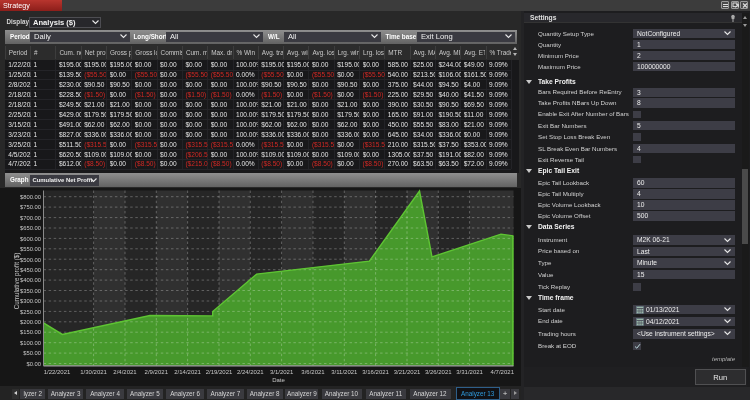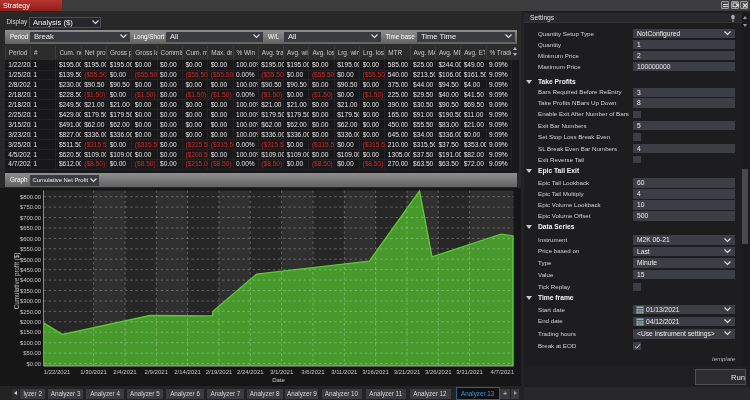--- a/index.html
+++ b/index.html
@@ -1,17 +1,17 @@
 <!DOCTYPE html>
 <html><head><meta charset="utf-8"><style>
 *{margin:0;padding:0;box-sizing:border-box;font-family:"Liberation Sans",sans-serif;}
 html,body{width:750px;height:400px;overflow:hidden;background:#2a2a2a;}
 #w{position:relative;width:750px;height:400px;background:#2a2a2a;overflow:hidden;}
 .ab{position:absolute;}
-.lbl{position:absolute;color:#d6d6d6;font-size:6.3px;line-height:10px;white-space:nowrap;}
+.lbl{position:absolute;color:#d6d6d6;font-size:6.3px;line-height:10px;white-space:nowrap;font-weight:bold;}
 .cell{position:absolute;overflow:hidden;white-space:nowrap;font-size:6.6px;color:#e4e4e4;line-height:10px;}
 .hcell{position:absolute;overflow:hidden;white-space:nowrap;font-size:6.4px;color:#c9c9c9;line-height:13px;border-left:1px solid #3d3d3d;padding-left:3px;}
 .red{color:#d02823;}
 .combo{position:absolute;background:#3a3a41;color:#f0f0f0;font-size:7.6px;line-height:9px;white-space:nowrap;overflow:hidden;}
 .sfield{position:absolute;left:633px;width:102px;height:9.5px;background:#3d3d46;color:#eee;font-size:6.7px;line-height:9.5px;padding-left:4px;white-space:nowrap;overflow:hidden;}
 .slbl{position:absolute;left:538px;color:#d2d2d2;font-size:6.2px;line-height:10px;white-space:nowrap;}
 .ssec{position:absolute;left:538px;color:#f2f2f2;font-size:6.7px;font-weight:bold;line-height:10px;white-space:nowrap;}
 .tri{position:absolute;left:526px;width:0;height:0;border-left:3.5px solid transparent;border-right:3.5px solid transparent;border-top:4px solid #c8c8c8;}
 .cb{position:absolute;left:633px;width:7.5px;height:7.5px;background:#3d3d46;}
 .tab{position:absolute;top:388.5px;height:10px;background:#3a3a3f;color:#d6d6d6;font-size:6.3px;line-height:10px;text-align:center;overflow:hidden;white-space:nowrap;}
@@ -33,36 +33,36 @@
     </svg>
 <div class="ab" style="left:0;top:10.5px;width:521px;height:389.5px;background:#282828;"></div>
 <div class="lbl" style="left:6.5px;top:17px;">Display</div>
 <div class="ab" style="left:29px;top:16.5px;width:72px;height:11px;background:#27272b;border:1px solid #4d4d52;"></div>
 <div class="lbl" style="left:33px;top:16.5px;color:#f0f0f0;font-size:7.6px;line-height:11px;">Analysis ($)</div>
 <svg class="ab" style="left:92px;top:19.5px;" width="7" height="5">
       <path d="M0.5 0.5 L3.5 3.5 L6.5 0.5" stroke="#e8e8e8" stroke-width="1.1" fill="none"></path>
     </svg>
 <div class="ab" style="left:5px;top:29.5px;width:511.5px;height:14px;background:linear-gradient(#8f8f8f,#626262);"></div>
 <div class="lbl" style="left:10px;top:31.5px;color:#fff;">Period</div>
-<div class="combo" style="left:30px;top:31.5px;width:100px;height:10px;line-height:10px;padding-left:4px;">Break</div>
+<div class="combo" style="left:30px;top:31.5px;width:100px;height:10px;line-height:10px;padding-left:4px;">Daily</div>
 <svg class="ab" style="left:120px;top:34px;" width="7" height="5">
       <path d="M0.5 0.5 L3.5 3.5 L6.5 0.5" stroke="#e8e8e8" stroke-width="1.1" fill="none"></path>
     </svg>
 <div class="lbl" style="left:133.5px;top:31.5px;color:#fff;">Long/Short</div>
 <div class="combo" style="left:166px;top:31.5px;width:96.5px;height:10px;line-height:10px;padding-left:4px;">All</div>
 <svg class="ab" style="left:252.5px;top:34px;" width="7" height="5">
       <path d="M0.5 0.5 L3.5 3.5 L6.5 0.5" stroke="#e8e8e8" stroke-width="1.1" fill="none"></path>
     </svg>
 <div class="lbl" style="left:268px;top:31.5px;color:#fff;">W/L</div>
 <div class="combo" style="left:284px;top:31.5px;width:97px;height:10px;line-height:10px;padding-left:4px;">All</div>
 <svg class="ab" style="left:371px;top:34px;" width="7" height="5">
       <path d="M0.5 0.5 L3.5 3.5 L6.5 0.5" stroke="#e8e8e8" stroke-width="1.1" fill="none"></path>
     </svg>
 <div class="lbl" style="left:385.5px;top:31.5px;color:#fff;">Time base</div>
-<div class="combo" style="left:417px;top:31.5px;width:98px;height:10px;line-height:10px;padding-left:4px;">Time Time</div>
+<div class="combo" style="left:417px;top:31.5px;width:98px;height:10px;line-height:10px;padding-left:4px;">Exit Long</div>
 <svg class="ab" style="left:505px;top:34px;" width="7" height="5">
       <path d="M0.5 0.5 L3.5 3.5 L6.5 0.5" stroke="#e8e8e8" stroke-width="1.1" fill="none"></path>
     </svg>
 <div class="ab" style="left:4.8px;top:44px;width:514.2px;height:16px;background:#2c2c2c;"></div>
 <div class="ab" style="left:4.8px;top:60px;width:514.2px;height:112.5px;background:#18181a;"></div>
 <div class="hcell" style="left:4.8px;top:45.5px;width:25.3px;height:13px;">Period</div>
 <div class="hcell" style="left:30.1px;top:45.5px;width:25.299999999999997px;height:13px;">#</div>
 <div class="hcell" style="left:55.4px;top:45.5px;width:25.300000000000004px;height:13px;">Cum. net profit</div>
 <div class="hcell" style="left:80.7px;top:45.5px;width:25.299999999999997px;height:13px;">Net profit</div>
 <div class="hcell" style="left:106px;top:45.5px;width:25.30000000000001px;height:13px;">Gross profit</div>
@@ -550,14 +550,14 @@
     </svg>
 <div class="slbl" style="top:341.0px;">Break at EOD</div>
 <div class="cb" style="top:342.2px;"></div>
 <svg class="ab" style="left:633.5px;top:342.5px;" width="7" height="7">
       <path d="M1 3.5 L2.8 5.2 L6 1.2" stroke="#bcd9de" stroke-width="1" fill="none"></path>
     </svg>
 <div class="ab" style="left:0;top:0;">
       <span style="position:absolute;left:694px;top:355.5px;width:41px;color:#b4b4b4;font-size:6px;font-style:italic;text-align:right;white-space:nowrap;">template</span>
     </div>
 <div class="ab" style="left:524px;top:367px;width:222.5px;height:19.5px;background:#1f1f21;"></div>
-<div class="ab" style="left:694.5px;top:368.5px;width:51.5px;height:16px;background:#2d2d2f;border:1px solid #505052;color:#e8e8e8;font-size:7.6px;line-height:15px;text-align:right;">Run</div>
+<div class="ab" style="left:694.5px;top:368.5px;width:51.5px;height:16px;background:#2d2d2f;border:1px solid #505052;color:#e8e8e8;font-size:7.6px;line-height:15px;text-align:center;">Run</div>
 <div class="ab" style="left:524px;top:386.5px;width:226px;height:13.5px;background:#28282a;"></div>
 </div>
 </body></html>

